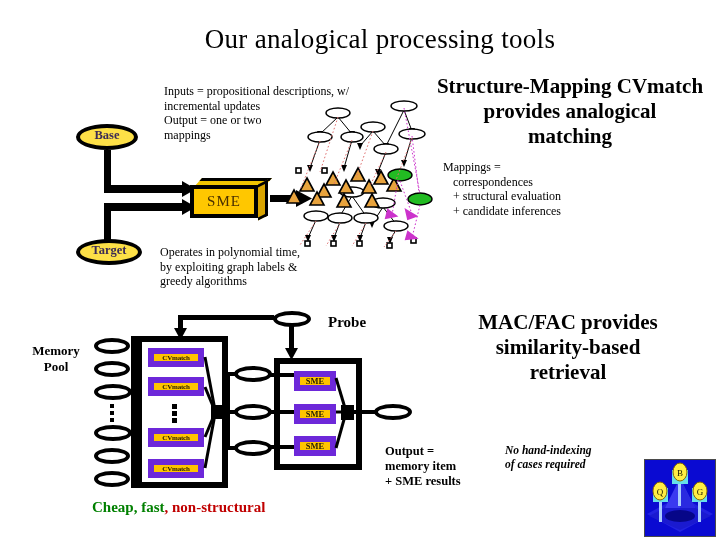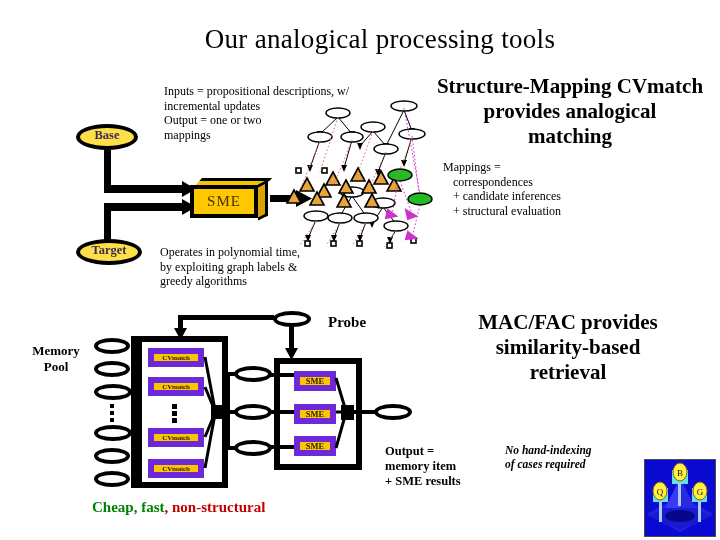--- a/index.html
+++ b/index.html
@@ -221,22 +221,22 @@
 
   <div class="abs heading" id="sme-heading">
     <div>Structure-Mapping CVmatch</div>
     <div>provides analogical</div>
     <div>matching</div>
   </div>
 
   <div class="abs body-text" id="mappings-text">
     <div>Mappings =</div>
     <div style="padding-left:10px">correspondences</div>
+    <div style="padding-left:10px">+ structural evaluation</div>
     <div style="padding-left:10px">+ candidate inferences</div>
-    <div style="padding-left:10px">+ structural evaluation</div>
   </div>
 
   <svg class="overlay" width="720" height="540">
     <g stroke="#000" stroke-width="1" fill="none">
 
       <line x1="338" y1="117" x2="320" y2="134"></line>
       <line x1="338" y1="117" x2="352" y2="134"></line>
       <line x1="373" y1="131" x2="360" y2="146"></line>
       <line x1="373" y1="131" x2="386" y2="146"></line>
       <line x1="404" y1="110" x2="386" y2="146"></line>

